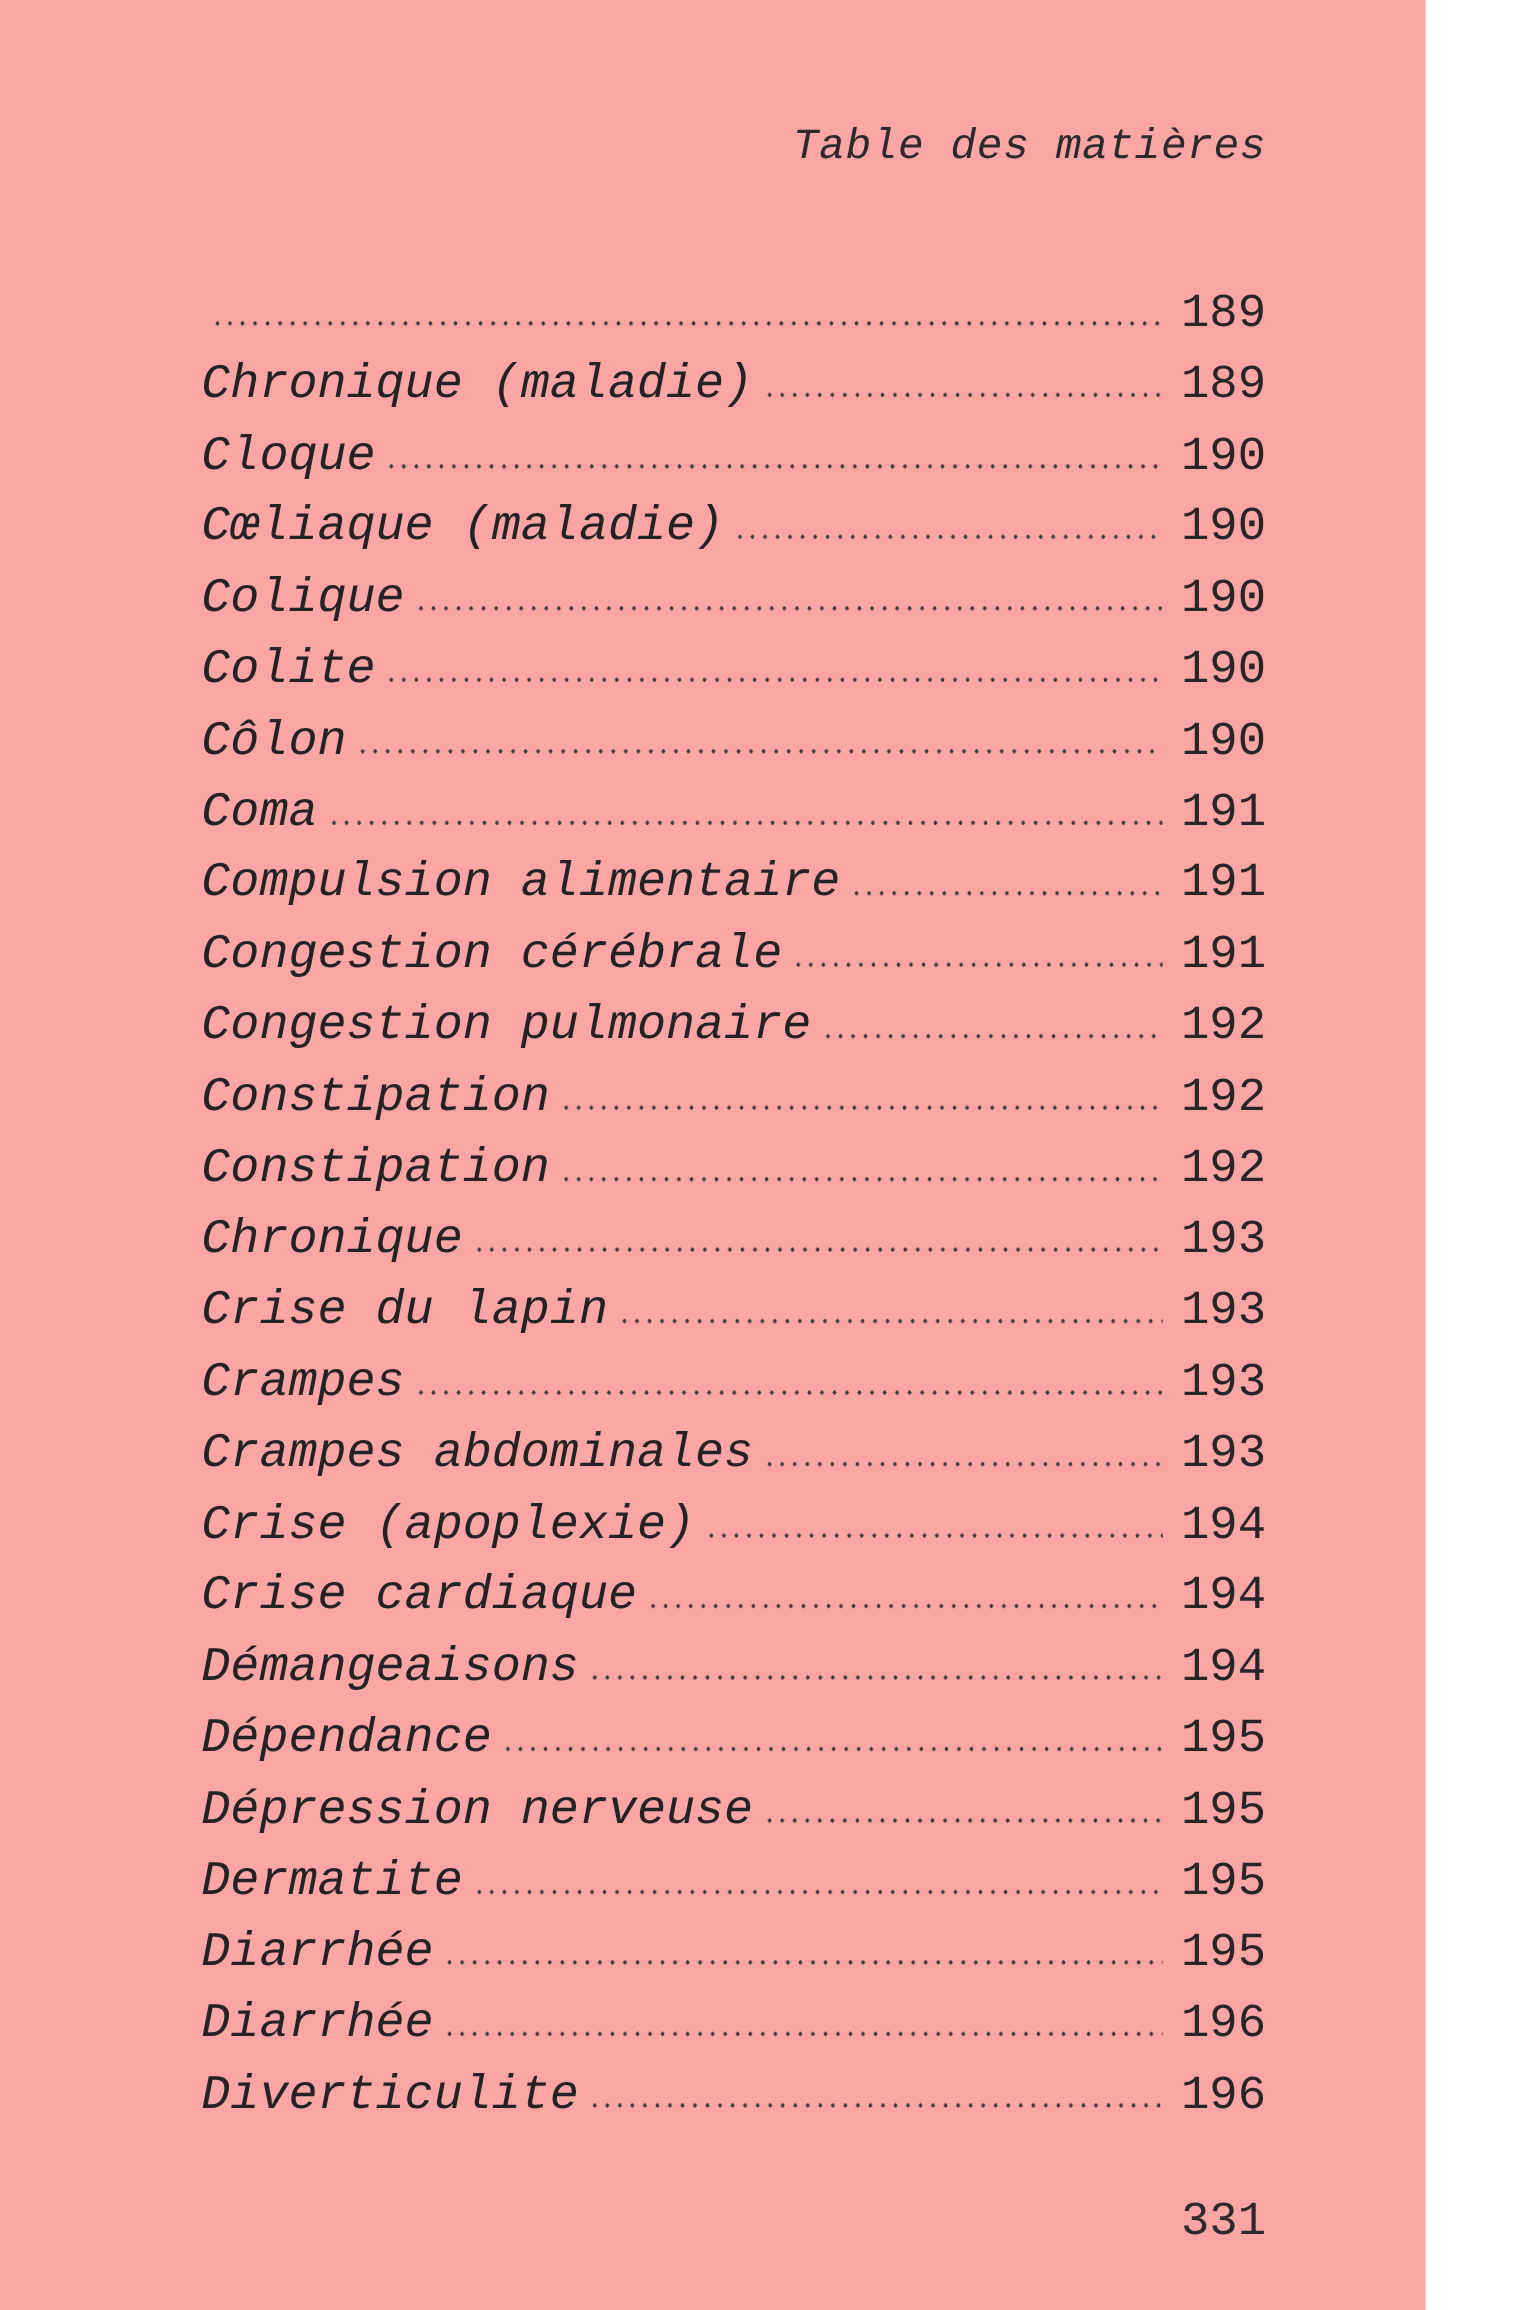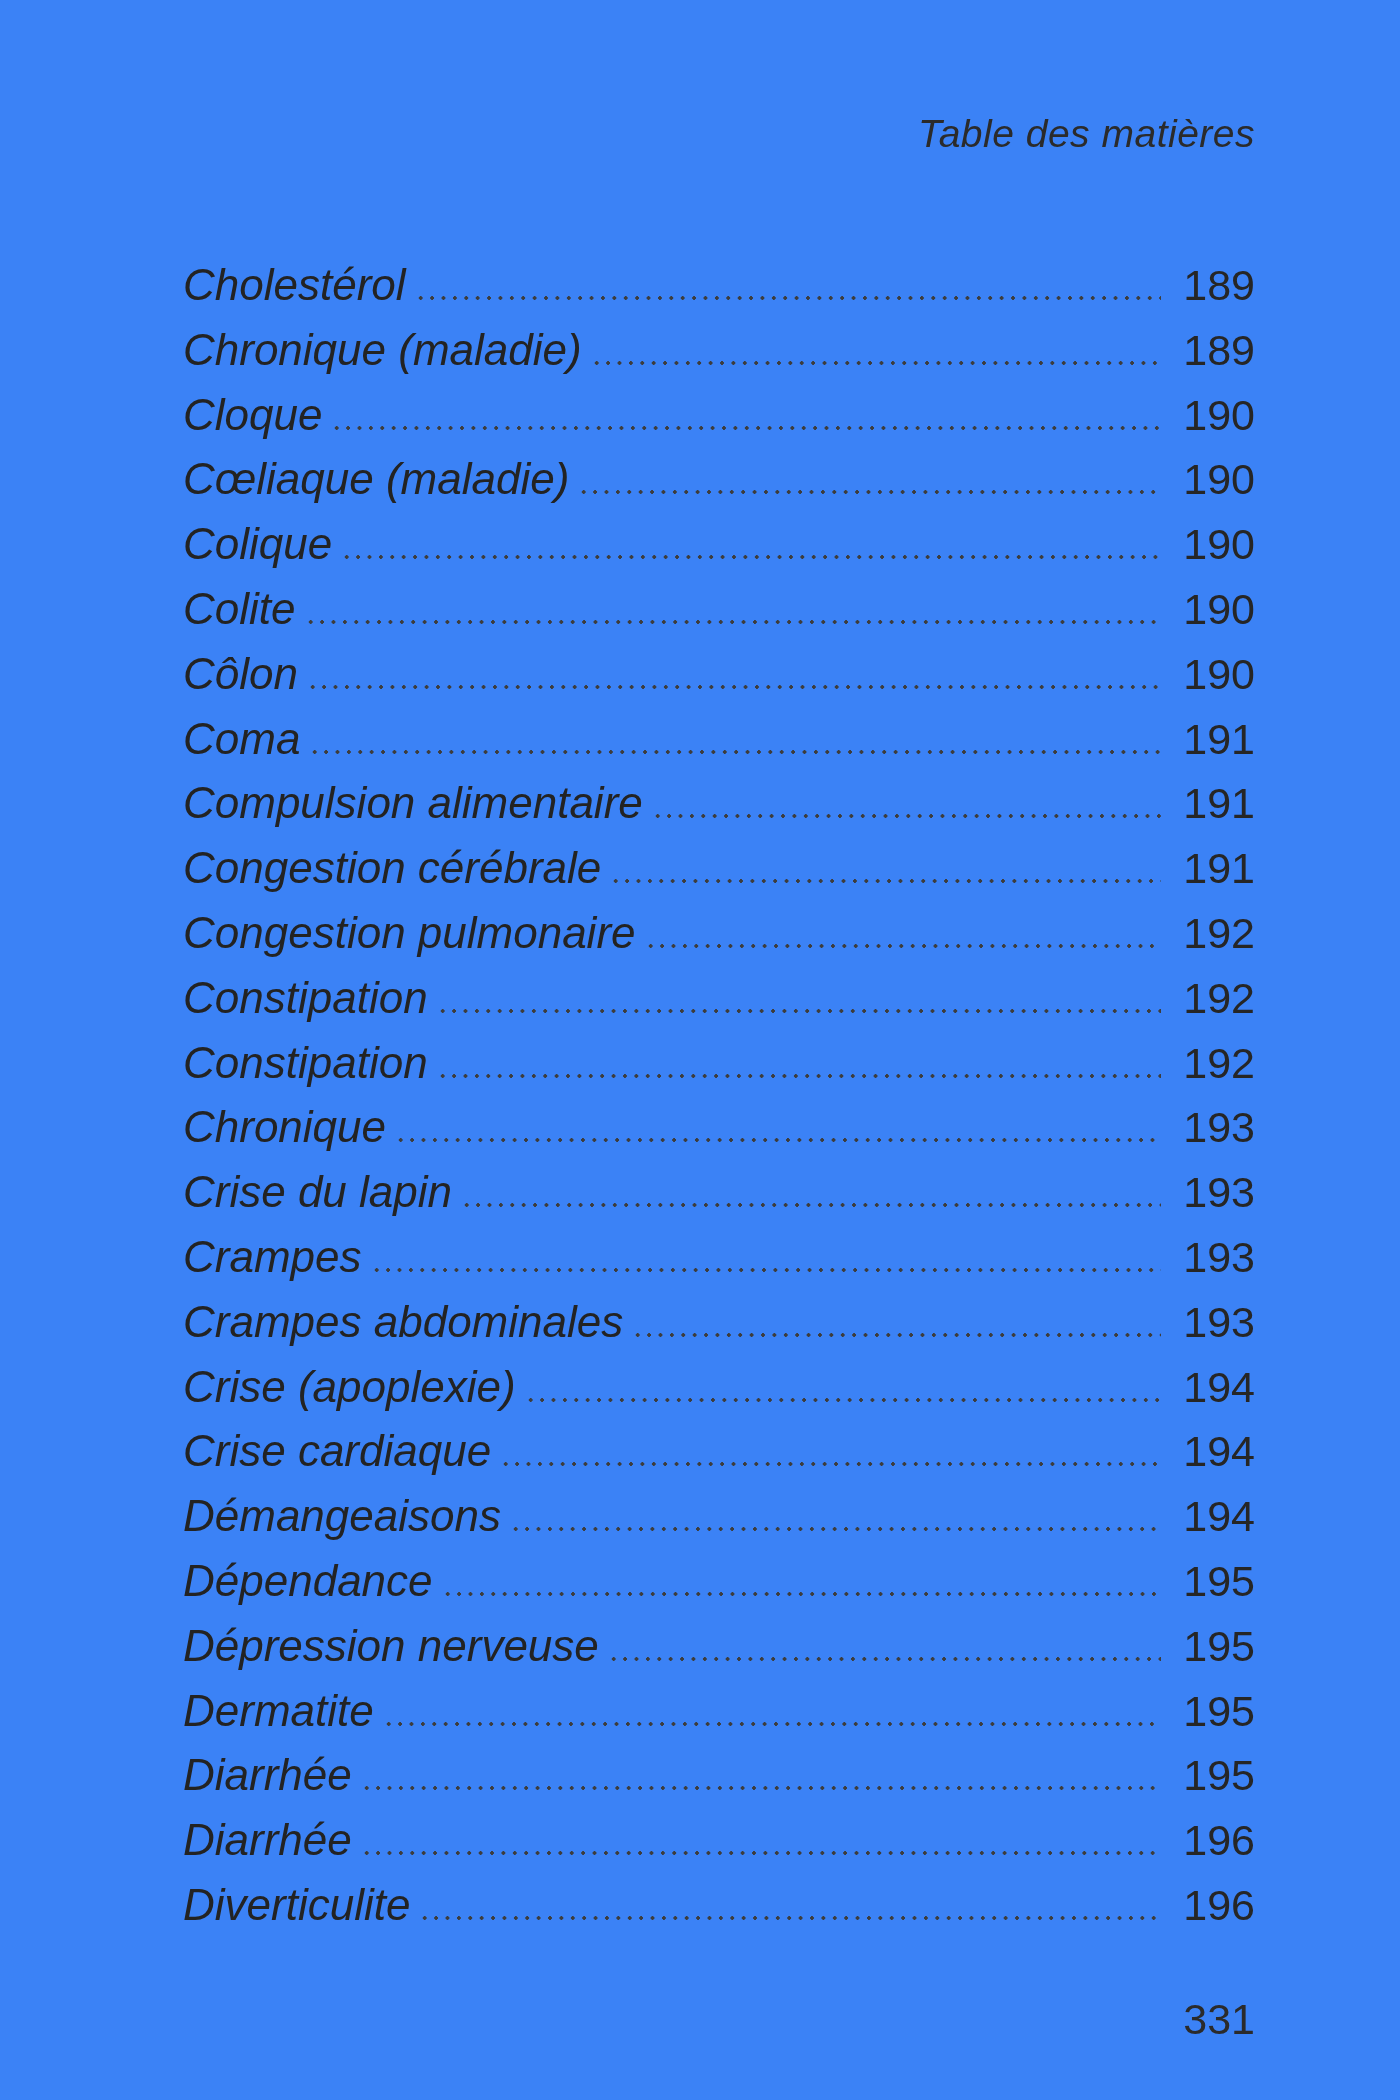--- a/index.html
+++ b/index.html
@@ -2,25 +2,25 @@
 <html><head>
 <meta charset="utf-8">
 <style>
   html, body {
     margin: 0;
     padding: 0;
     background: #ffffff;
   }
   .sheet {
     position: relative;
-    width: 1400px;
+    width: 1296px;
     height: 2100px;
-    background: #3b82f6;
+    background: #fca5a5;
     overflow: hidden;
-    font-family: Liberation Sans, sans-serif;
+    font-family: Liberation Mono, monospace;
     color: #222222;
   }
   .running-head {
     position: absolute;
     top: 112px;
     right: 145px;
     font-style: italic;
     font-size: 39px;
     letter-spacing: 0.5px;
     color: #2b2b2b;
@@ -75,21 +75,20 @@
 <body>
 
 <div class="sheet">
 
   <div class="running-head">
     <span>Table des matières</span>
   </div>
 
   <div class="toc">
   <div class="row">
-    <span class="label">Cholestérol</span>
     <span class="dots"></span>
     <span class="pageno">189</span>
   </div>
 
   <div class="row">
     <span class="label">Chronique (maladie)</span>
     <span class="dots"></span>
     <span class="pageno">189</span>
   </div>
 

